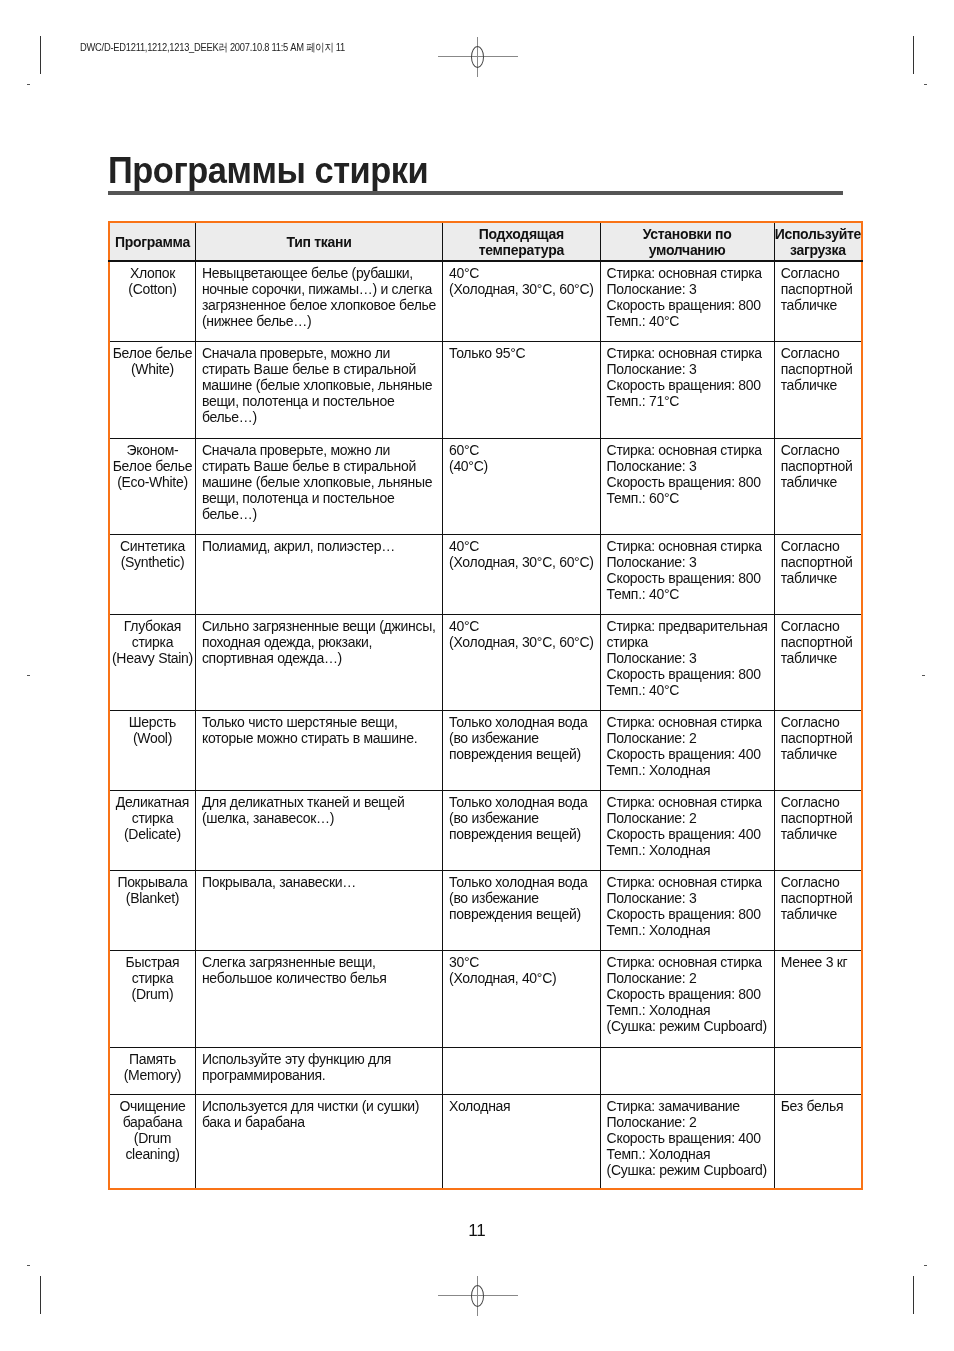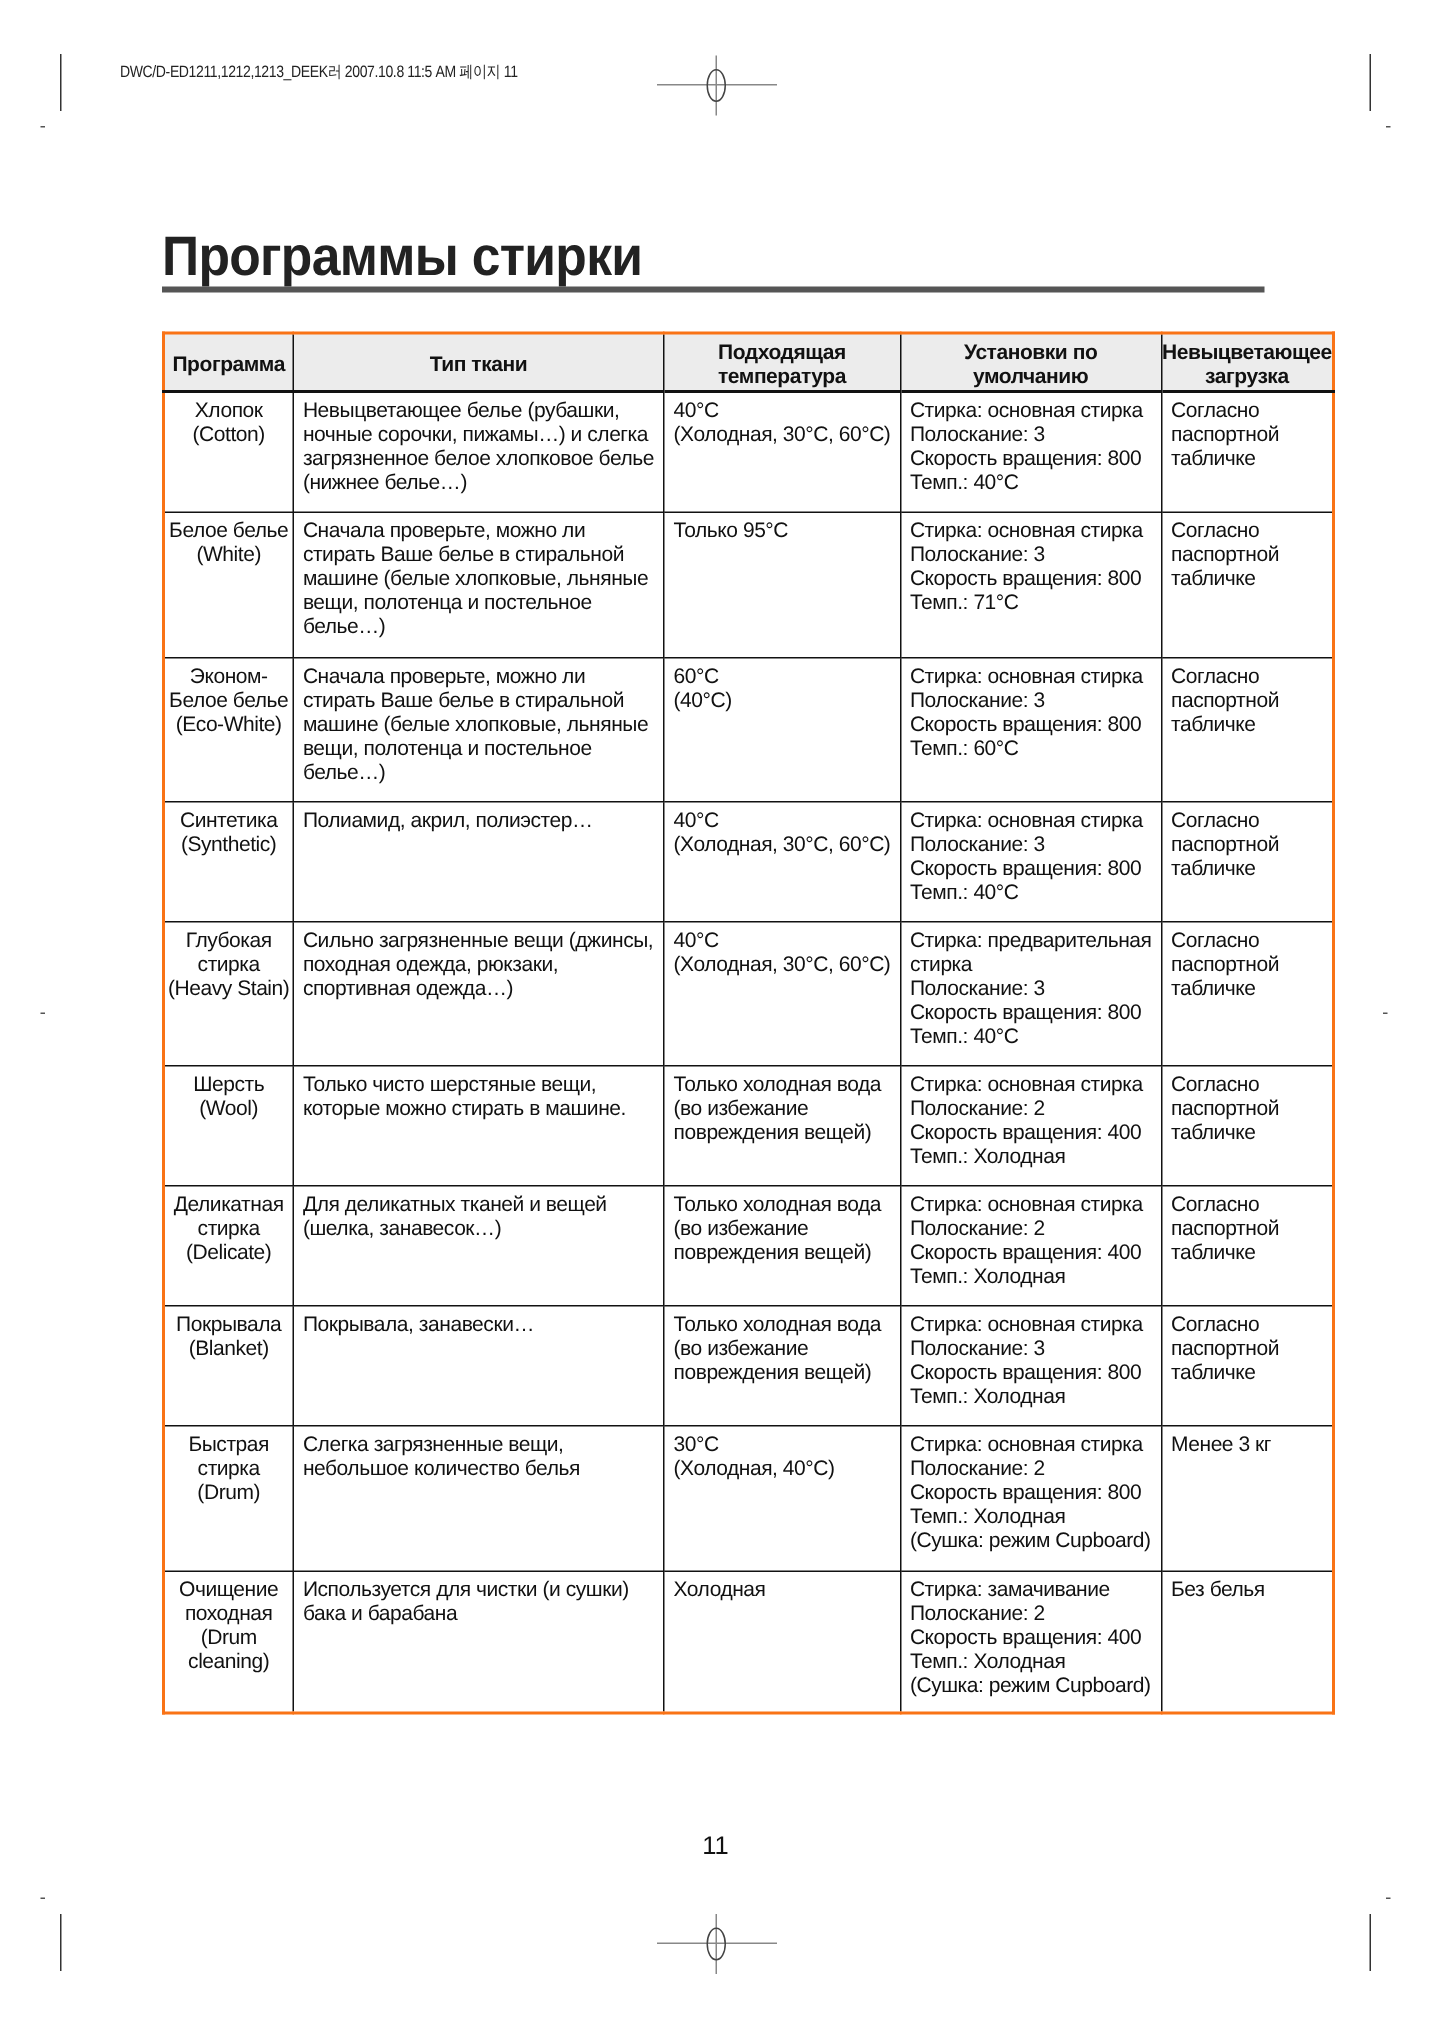--- a/index.html
+++ b/index.html
@@ -75,21 +75,21 @@
         </th>
         <th>
           <span class="ln">Подходящая</span>
           <span class="ln">температура</span>
         </th>
         <th>
           <span class="ln">Установки по</span>
           <span class="ln">умолчанию</span>
         </th>
         <th>
-          <span class="ln">Невыцветающее</span>
+          <span class="ln">Используйте</span>
           <span class="ln">загрузка</span>
         </th>
       </tr>
   </thead>
   <tbody id="tbody">
       <tr style="height: 80px;">
         <td class="prog">
           <span class="ln">Хлопок</span>
           <span class="ln">(Cotton)</span>
         </td>
@@ -319,24 +319,37 @@
           <span class="ln">Стирка: основная стирка</span>
           <span class="ln">Полоскание: 2</span>
           <span class="ln">Скорость вращения: 800</span>
           <span class="ln">Темп.: Холодная</span>
           <span class="ln">(Сушка: режим Cupboard)</span>
         </td>
         <td>
           <span class="ln">Менее 3 кг</span>
         </td>
       </tr>
+      <tr style="height: 47px;">
+        <td class="prog">
+          <span class="ln">Память</span>
+          <span class="ln">(Memory)</span>
+        </td>
+        <td>
+          <span class="ln">Используйте эту функцию для</span>
+          <span class="ln">программирования.</span>
+        </td>
+        <td></td>
+        <td></td>
+        <td></td>
+      </tr>
       <tr style="height: 95px;">
         <td class="prog">
           <span class="ln">Очищение</span>
-          <span class="ln">походная</span>
+          <span class="ln">барабана</span>
           <span class="ln">(Drum</span>
           <span class="ln">cleaning)</span>
         </td>
         <td>
           <span class="ln">Используется для чистки (и сушки)</span>
           <span class="ln">бака и барабана</span>
         </td>
         <td>
           <span class="ln">Холодная</span>
         </td>

